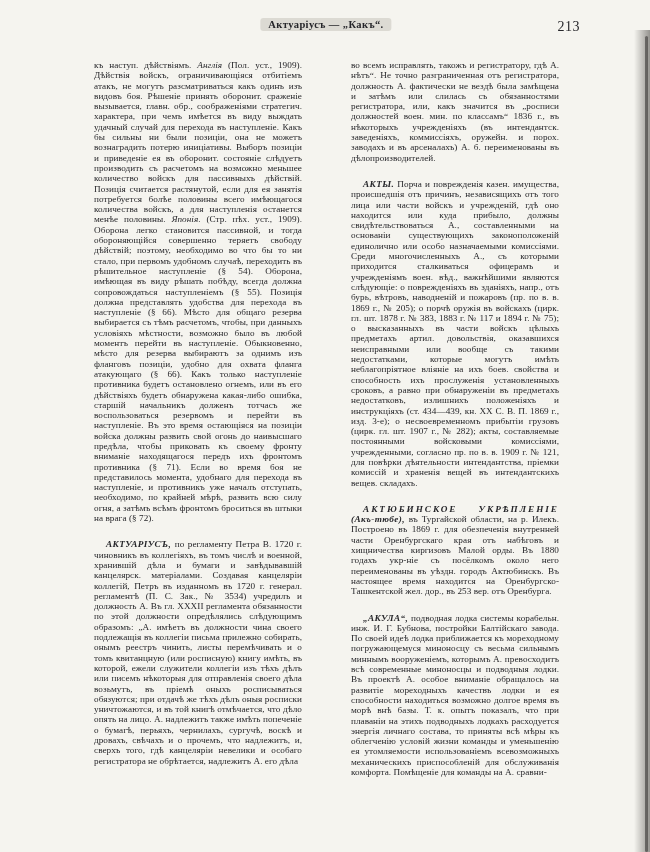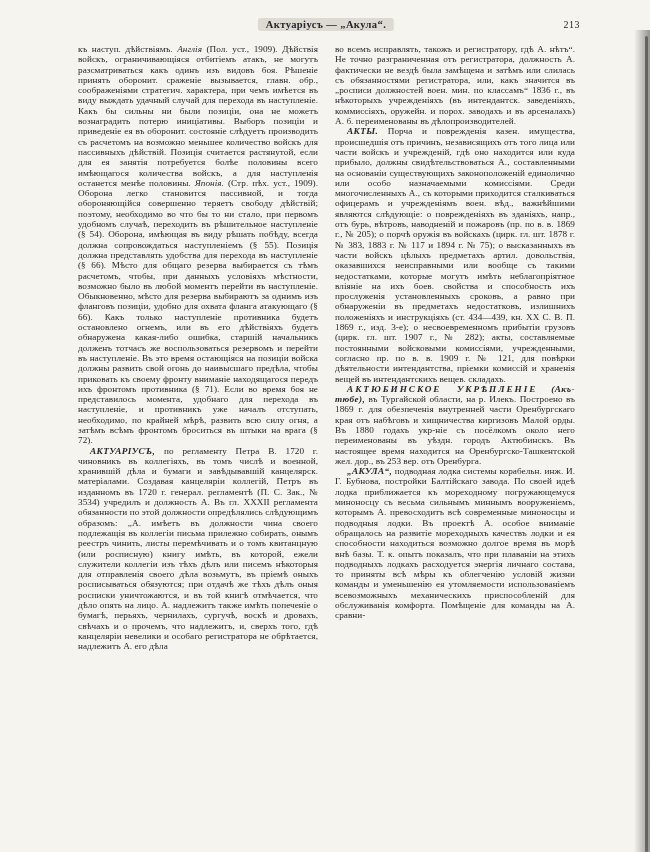--- a/index.html
+++ b/index.html
@@ -35,50 +35,50 @@
     top:0;
     font-weight:bold;
     background:#dcdad3;
     padding:1px 8px;
     border-radius:3px;
     white-space:nowrap;
     letter-spacing:0.4px;
   }
   .page-num{
     position:absolute;right:-6px;top:1px;
-    font-size:10px;
+    font-size:14px;
     letter-spacing:0.5px;
     margin-left:12px;
   }
   .text-block{
     position:absolute;top:44px;left:78px;width:497px;height:802px;
     display:flex;
     gap:17px;
   }
   .col{
     width:240px;height:802px;
     overflow:hidden;
     text-align:justify;
     font-size:9.2px;
     line-height:10.3px;
     letter-spacing:0.05px;
   }
-  .para{margin:0;text-indent:12px;}
+  .para{margin:16px;text-indent:12px;}
   .para.noindent{text-indent:0;}
   .headword{font-weight:bold;letter-spacing:0.4px;font-style:italic;}
   .headword.spaced{letter-spacing:2px;}
   i{font-style:italic;}
 </style>
 </head>
 <body>
 
 <div class="page">
 
   <header class="running-head">
-    <span class="head-title">Актуаріусъ — „Акула“.</span>
+    <span class="head-title">Актуаріусъ — „Какъ“.</span>
     <span class="page-num">213</span>
   </header>
 
   <div class="text-block">
 
     <div class="col">
       <p class="para noindent"><span>къ наступ. дѣйствіямъ. </span><i>Англія</i><span> (Пол. уст., 1909). Дѣйствія войскъ, ограничивающіяся отбитіемъ атакъ, не могутъ разсматриваться какъ одинъ изъ видовъ боя. Рѣшеніе принять оборонит. сраженіе вызывается, главн. обр., соображеніями стратегич. характера, при чемъ имѣется въ виду выждать удачный случай для перехода въ наступленіе. Какъ бы сильны ни были позиціи, она не можетъ вознаградить потерю иниціативы. Выборъ позиціи и приведеніе ея въ оборонит. состояніе слѣдуетъ производить съ расчетомъ на возможно меньшее количество войскъ для пассивныхъ дѣйствій. Позиція считается растянутой, если для ея занятія потребуется болѣе половины всего имѣющагося количества войскъ, а для наступленія останется менѣе половины. </span><i>Японія</i><span>. (Стр. пѣх. уст., 1909). Оборона легко становится пассивной, и тогда обороняющійся совершенно теряетъ свободу дѣйствій; поэтому, необходимо во что бы то ни стало, при первомъ удобномъ случаѣ, переходить въ рѣшительное наступленіе (§ 54). Оборона, имѣющая въ виду рѣшать побѣду, всегда должна сопровождаться наступленіемъ (§ 55). Позиція должна представлять удобства для перехода въ наступленіе (§ 66). Мѣсто для общаго резерва выбирается съ тѣмъ расчетомъ, чтобы, при данныхъ условіяхъ мѣстности, возможно было въ любой моментъ перейти въ наступленіе. Обыкновенно, мѣсто для резерва выбираютъ за однимъ изъ фланговъ позиціи, удобно для охвата фланга атакующаго (§ 66). Какъ только наступленіе противника будетъ остановлено огнемъ, или въ его дѣйствіяхъ будетъ обнаружена какая-либо ошибка, старшій начальникъ долженъ тотчасъ же воспользоваться резервомъ и перейти въ наступленіе. Въ это время остающіяся на позиціи войска должны развить свой огонь до наивысшаго предѣла, чтобы приковать къ своему фронту вниманіе находящагося передъ ихъ фронтомъ противника (§ 71). Если во время боя не представилось момента, удобнаго для перехода въ наступленіе, и противникъ уже началъ отступать, необходимо, по крайней мѣрѣ, развить всю силу огня, а затѣмъ всѣмъ фронтомъ броситься въ штыки на врага (§ 72).</span></p>
       <p class="para"><b class="headword">АКТУАРІУСЪ,</b><span> по регламенту Петра В. 1720 г. чиновникъ въ коллегіяхъ, въ томъ числѣ и военной, хранившій дѣла и бумаги и завѣдывавшій канцелярск. матеріалами. Создавая канцеляріи коллегій, Петръ въ изданномъ въ 1720 г. генерал. регламентѣ (П. С. Зак., № 3534) учредилъ и должность А. Въ гл. XXXII регламента обязанности по этой должности опредѣлялись слѣдующимъ образомъ: „А. имѣетъ въ должности чина своего подлежащія въ коллегіи письма прилежно собирать, онымъ реестръ чинить, листы перемѣчивать и о томъ квитанцную (или росписную) книгу имѣть, въ которой, ежели служители коллегіи изъ тѣхъ дѣлъ или писемъ нѣкоторыя для отправленія своего дѣла возьмутъ, въ пріемѣ оныхъ росписываться обязуются; при отдачѣ же тѣхъ дѣлъ оныя росписки уничтожаются, и въ той книгѣ отмѣчается, что дѣло опять на лицо. А. надлежитъ также имѣть попеченіе о бумагѣ, перьяхъ, чернилахъ, сургучѣ, воскѣ и дровахъ, свѣчахъ и о прочемъ, что надлежитъ, и, сверхъ того, гдѣ канцеляріи невелики и особаго регистратора не обрѣтается, надлежитъ А. его дѣла</span></p>
     </div>
 

